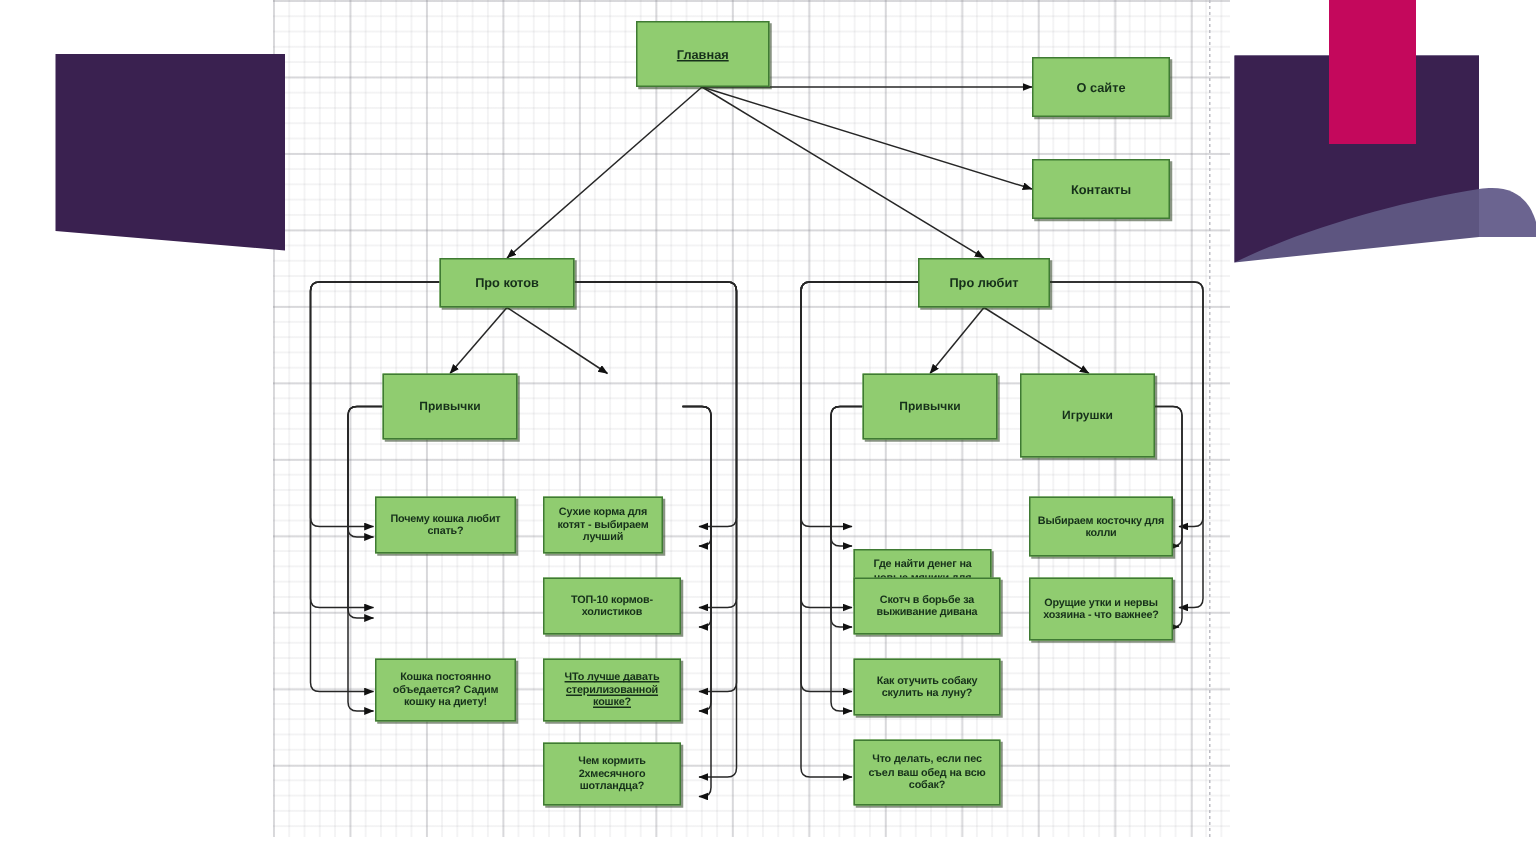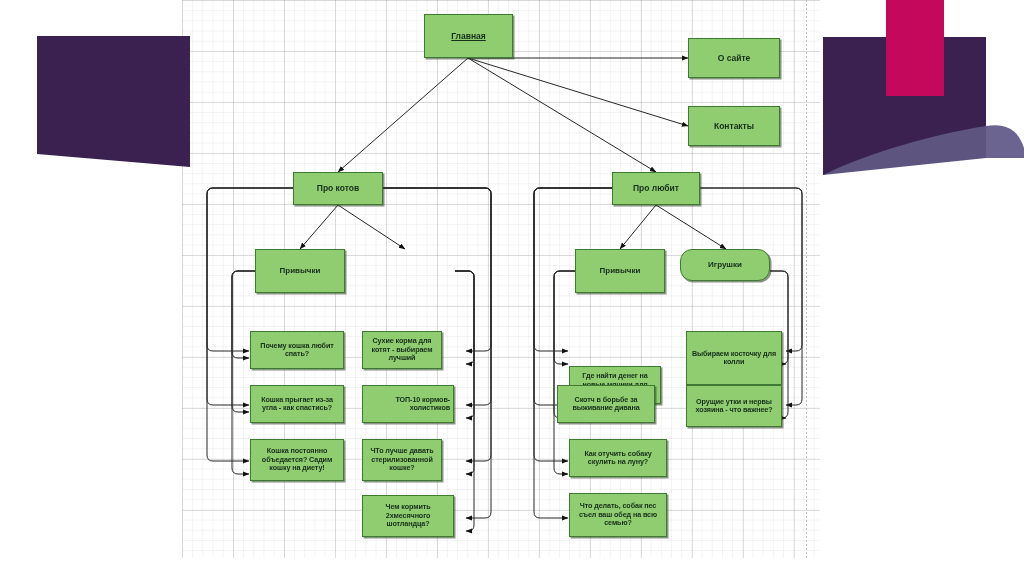--- a/index.html
+++ b/index.html
@@ -149,35 +149,34 @@
   <div class="node lvl2" style="left:688px;top:38px;width:92px;height:40px;">О сайте</div>
 
   <div class="node lvl2" style="left:688px;top:106px;width:92px;height:40px;">Контакты</div>
 
   <div class="node lvl2" style="left:293px;top:172px;width:90px;height:33px;">Про котов</div>
 
   <div class="node lvl3" style="left:255px;top:249px;width:90px;height:44px;">Привычки</div>
 
 
   <div class="node leaf" style="left:250px;top:331px;width:94px;height:38px;">Почему кошка любит спать?</div>
-  <div class="node leaf" style="left:250px;top:385px;width:94px;height:38px;">Кошка прыгает из-за угла - как спастись?</div>
   <div class="node leaf" style="left:250px;top:439px;width:94px;height:42px;">Кошка постоянно объедается? Садим кошку на диету!</div>
 
   <div class="node leaf" style="left:362px;top:331px;width:80px;height:38px;">Сухие корма для котят - выбираем лучший</div>
-  <div class="node leaf" style="left:362px;top:385px;width:92px;height:38px;text-align:right;">ТОП-10 кормов-холистиков</div>
-  <div class="node leaf" style="left:362px;top:439px;width:80px;height:42px;">ЧТо лучше давать стерилизованной кошке?</div>
+  <div class="node leaf" style="left:362px;top:385px;width:92px;height:38px;">ТОП-10 кормов-холистиков</div>
+  <div class="node leaf" style="left:362px;top:439px;width:92px;height:42px;text-decoration:underline;">ЧТо лучше давать стерилизованной кошке?</div>
   <div class="node leaf" style="left:362px;top:495px;width:92px;height:42px;">Чем кормить 2хмесячного шотландца?</div>
 
   <div class="node lvl2" style="left:612px;top:172px;width:88px;height:33px;">Про любит</div>
 
   <div class="node lvl3" style="left:575px;top:249px;width:90px;height:44px;">Привычки</div>
 
-  <div class="node lvl3" style="left:680px;top:249px;width:90px;height:32px;border-radius:12px;">Игрушки</div>
+  <div class="node lvl3" style="left:680px;top:249px;width:90px;height:56px;">Игрушки</div>
 
   <div class="node leaf" style="left:569px;top:331px;width:92px;height:38px;margin-top:35px;">Где найти денег на новые мячики для мопса?</div>
-  <div class="node leaf" style="left:557px;top:385px;width:98px;height:38px;">Скотч в борьбе за выживание дивана</div>
+  <div class="node leaf" style="left:569px;top:385px;width:98px;height:38px;">Скотч в борьбе за выживание дивана</div>
   <div class="node leaf" style="left:569px;top:439px;width:98px;height:38px;">Как отучить собаку скулить на луну?</div>
-  <div class="node leaf" style="left:569px;top:493px;width:98px;height:44px;">Что делать, собак пес съел ваш обед на всю семью?</div>
+  <div class="node leaf" style="left:569px;top:493px;width:98px;height:44px;">Что делать, если пес съел ваш обед на всю собак?</div>
 
-  <div class="node leaf" style="left:686px;top:331px;width:96px;height:54px;">Выбираем косточку для колли</div>
+  <div class="node leaf" style="left:686px;top:331px;width:96px;height:40px;">Выбираем косточку для колли</div>
   <div class="node leaf" style="left:686px;top:385px;width:96px;height:42px;">Орущие утки и нервы хозяина - что важнее?</div>
 
 </div>
 
 </body></html>

